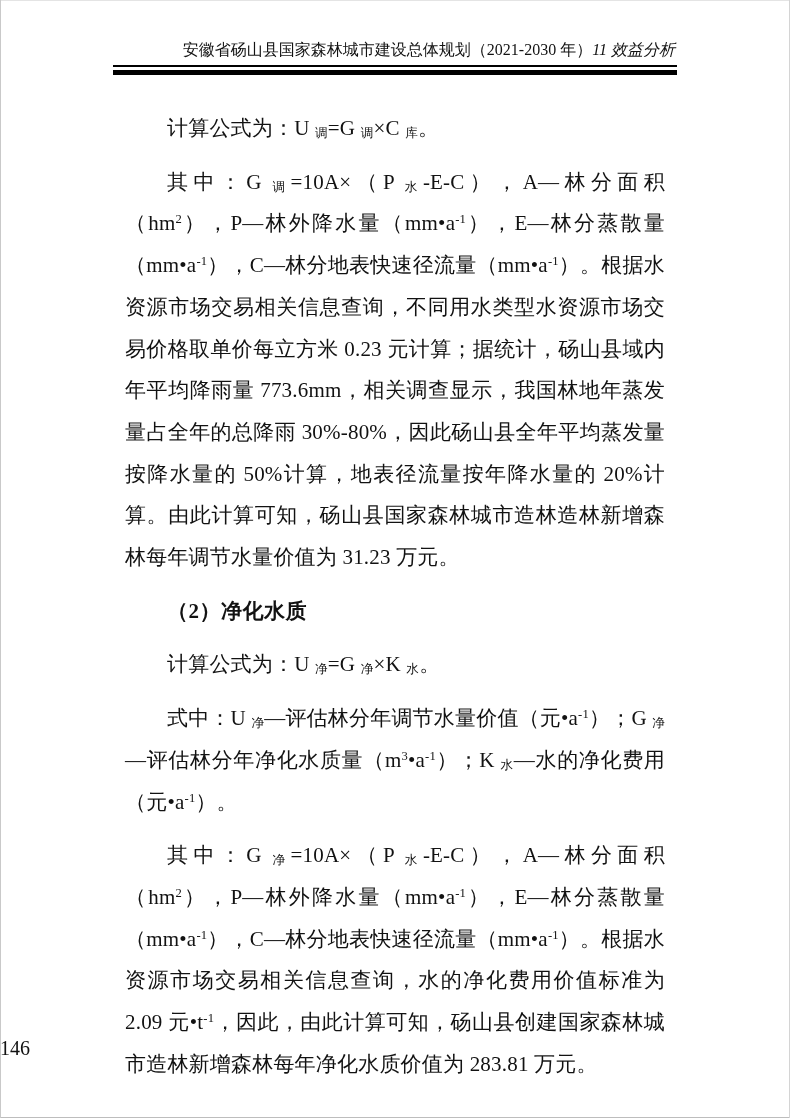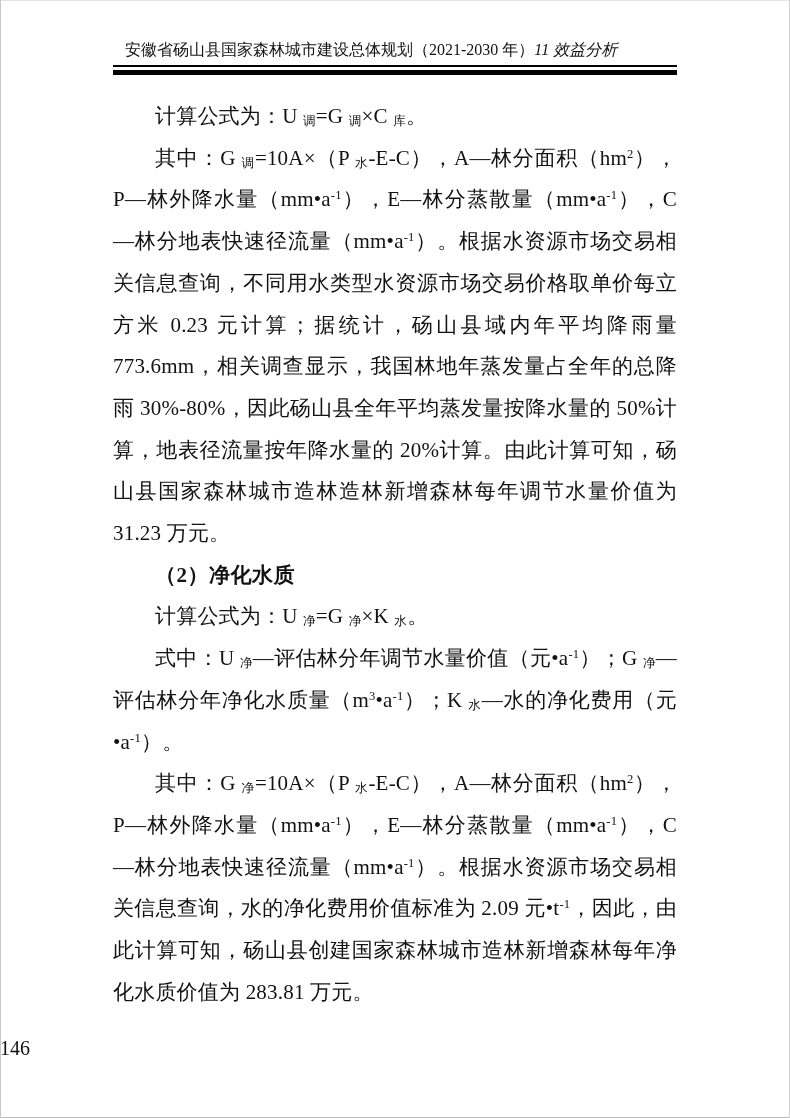--- a/index.html
+++ b/index.html
@@ -23,21 +23,21 @@
   }
   
   .header {
     position: absolute;
     left: 113px;
     width: 564px;
     top: 40px;
   }
   .header-text {
     display: flex;
-    justify-content: flex-start;
+    justify-content: flex-end;
     align-items: baseline;
     font-size: 16px;
     line-height: 20px;
     white-space: nowrap;
   }
   .header-left { padding-left: 12px; }
   .header-right { padding-right: 2px; font-style: italic; }
   .header-rule {
     margin-top: 5px;
     height: 10px;
@@ -50,21 +50,21 @@
     position: absolute;
     left: 113px;
     width: 564px;
     top: 96px;
     font-size: 21px;
     line-height: 41.7px;
     text-align: justify;
     letter-spacing: 0.2px;
   }
   .doc-body p {
-    margin: 0;
+    margin: 12px;
     text-indent: 42px;
   }
   .doc-body p.heading {
     font-weight: bold;
     letter-spacing: 0.5px;
     font-family: Liberation Serif, serif;
   }
   .doc-body sub, .doc-body sup {
     line-height: 0;
     font-size: 0.6em;

